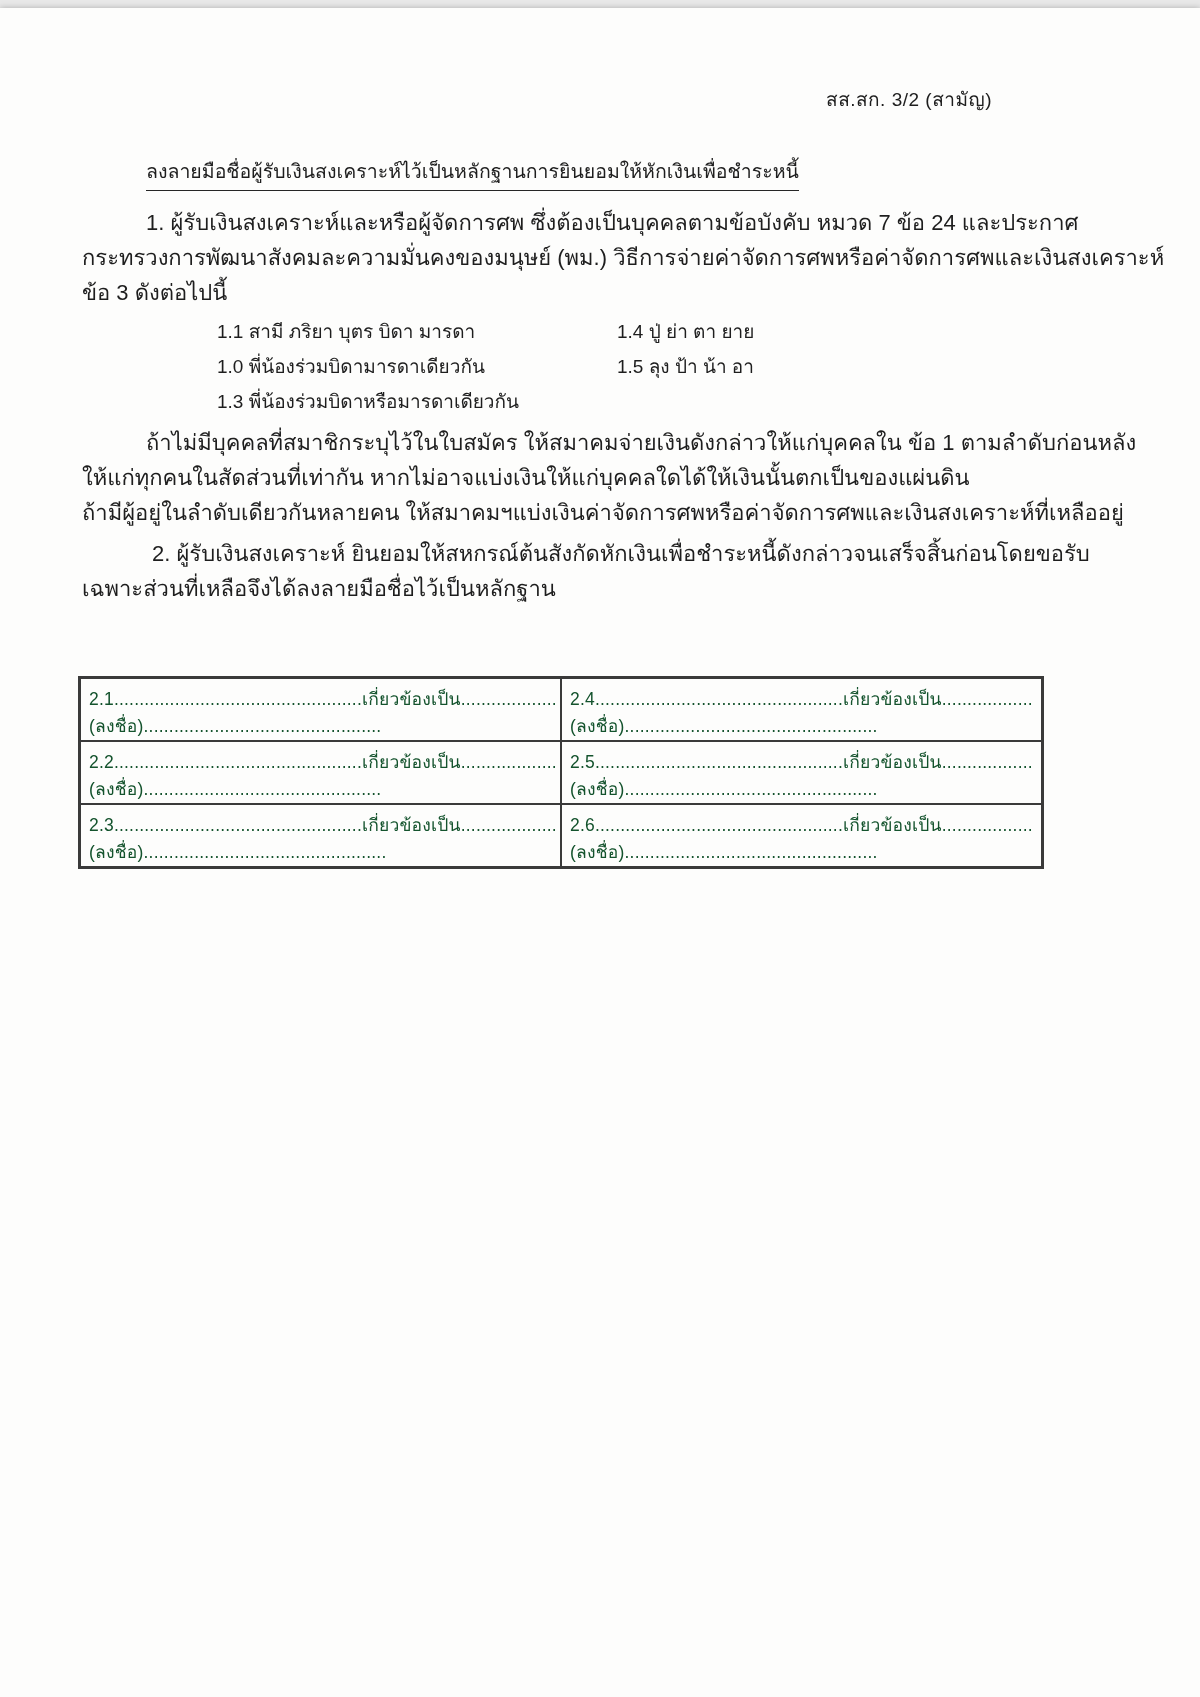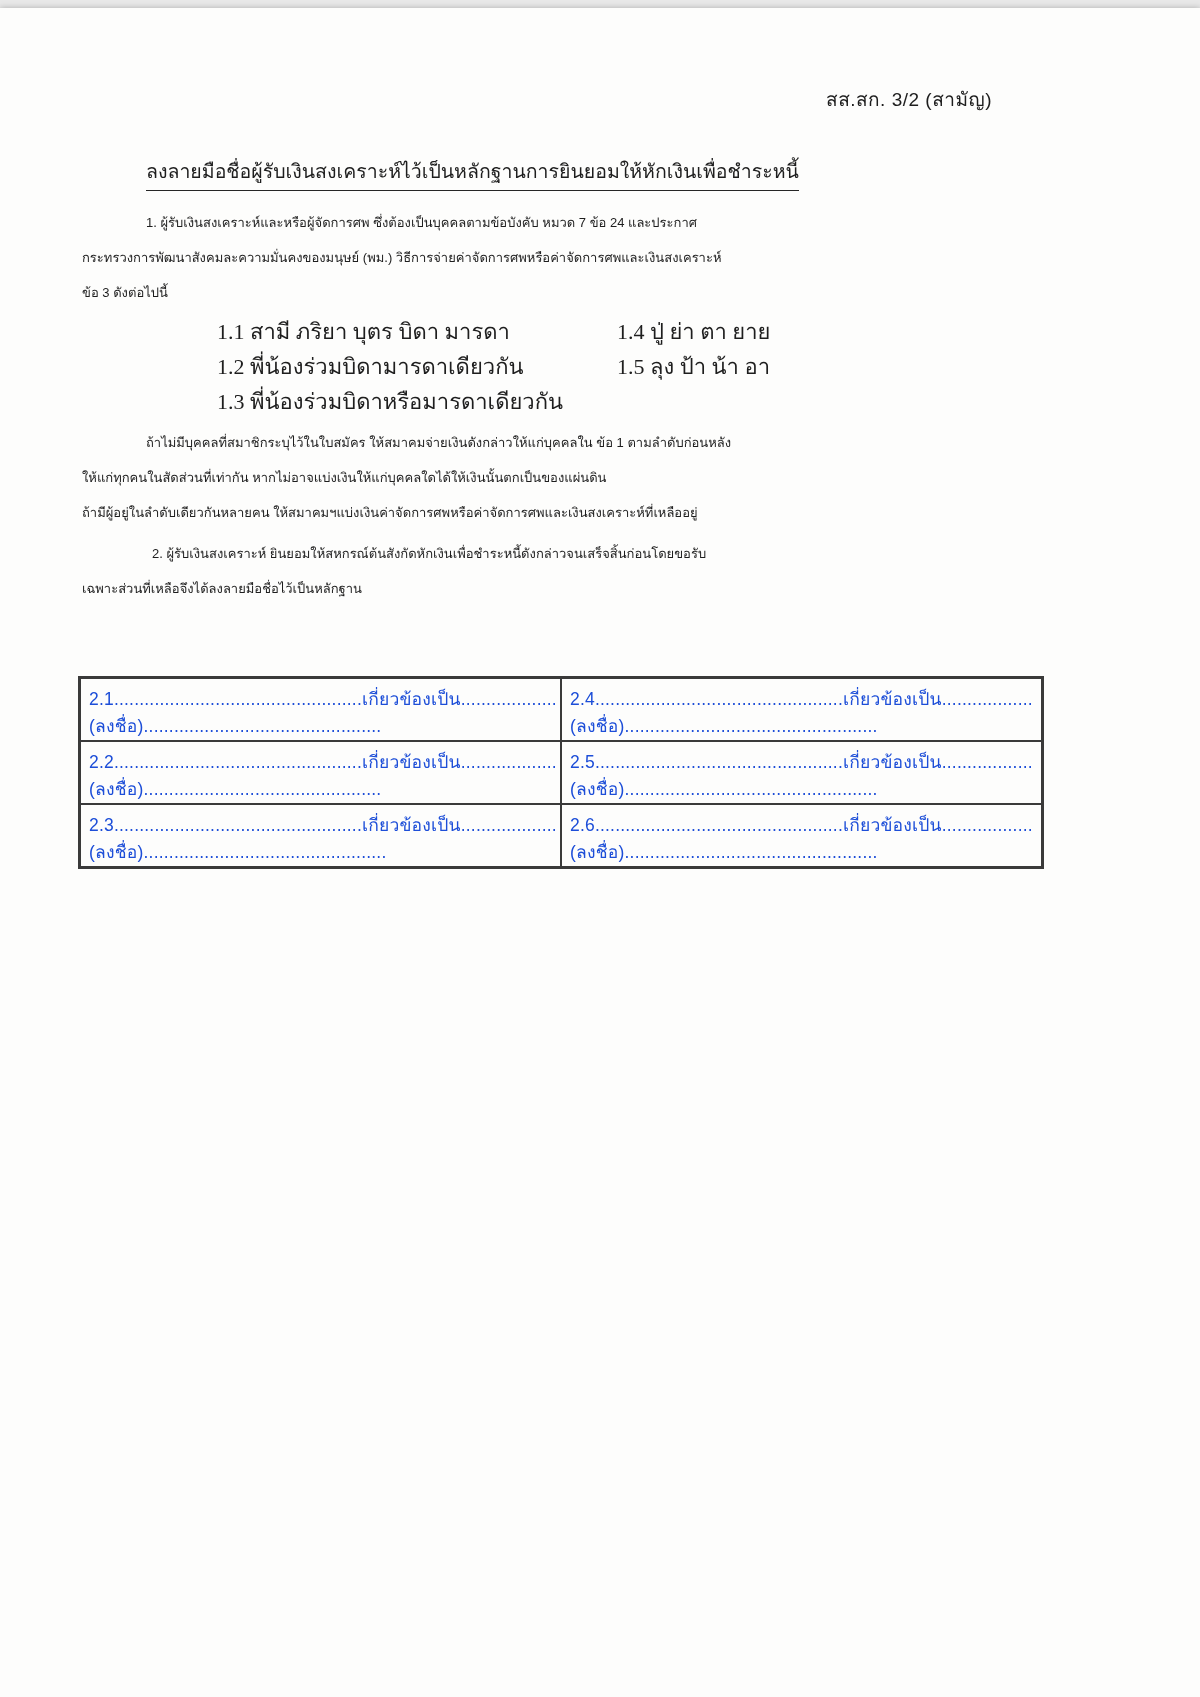--- a/index.html
+++ b/index.html
@@ -34,33 +34,32 @@
   .doc-title {
     margin-top: 42px;
     margin-left: 64px;
     font-size: 19.5px;
   }
   .doc-title span {
     border-bottom: 1.6px solid #262626;
     padding-bottom: 8px;
   }
   .para-line {
-    font-size: 13px;
+    font-size: 22px;
     line-height: 35px;
     white-space: nowrap;
   }
   .indent-1 { padding-left: 64px; }
   .indent-2 { padding-left: 70px; }
   .clause1 { margin-top: 18px; }
   .beneficiary-list { margin-top: 4px; }
   .beneficiary-row {
     display: flex;
-    font-size: 22px;
+    font-size: 19px;
     line-height: 35px;
-    font-family: Liberation Serif, serif;
   }
   .beneficiary-row .spacer { width: 135px; flex: none; }
   .beneficiary-row .ben-left { width: 400px; flex: none; white-space: nowrap; }
   .beneficiary-row .ben-right { white-space: nowrap; }
   .note { margin-top: 6px; }
   .clause2 { margin-top: 6px; }
 
   .sig-table {
     position: absolute;
     left: 78px;
@@ -74,21 +73,21 @@
   .sig-cell {
     border: 1px solid #3a3a3a;
     padding: 7px 10px 6px 8px;
     height: 48px;
     overflow: hidden;
   }
   .sig-line {
     font-size: 17.5px;
     line-height: 27px;
     white-space: nowrap;
-    color: #1d4ed8;
+    color: #14532d;
     letter-spacing: .2px;
   }
 </style>
 </head>
 <body>
 
 <div class="page">
   <div class="content">
 
     <div class="form-code">สส.สก. 3/2 (สามัญ)</div>
@@ -104,21 +103,21 @@
     </div>
 
     <div class="beneficiary-list">
       <div class="beneficiary-row">
         <span class="spacer"></span>
         <span class="ben-left">1.1 สามี ภริยา บุตร บิดา มารดา</span>
         <span class="ben-right">1.4 ปู่ ย่า ตา ยาย</span>
       </div>
       <div class="beneficiary-row">
         <span class="spacer"></span>
-        <span class="ben-left">1.2 พี่น้องร่วมบิดามารดาเดียวกัน</span>
+        <span class="ben-left">1.0 พี่น้องร่วมบิดามารดาเดียวกัน</span>
         <span class="ben-right">1.5 ลุง ป้า น้า อา</span>
       </div>
       <div class="beneficiary-row">
         <span class="spacer"></span>
         <span class="ben-left">1.3 พี่น้องร่วมบิดาหรือมารดาเดียวกัน</span>
       </div>
     </div>
 
     <div class="note">
       <div class="para-line indent-1">ถ้าไม่มีบุคคลที่สมาชิกระบุไว้ในใบสมัคร ให้สมาคมจ่ายเงินดังกล่าวให้แก่บุคคลใน ข้อ 1 ตามลำดับก่อนหลัง</div>

